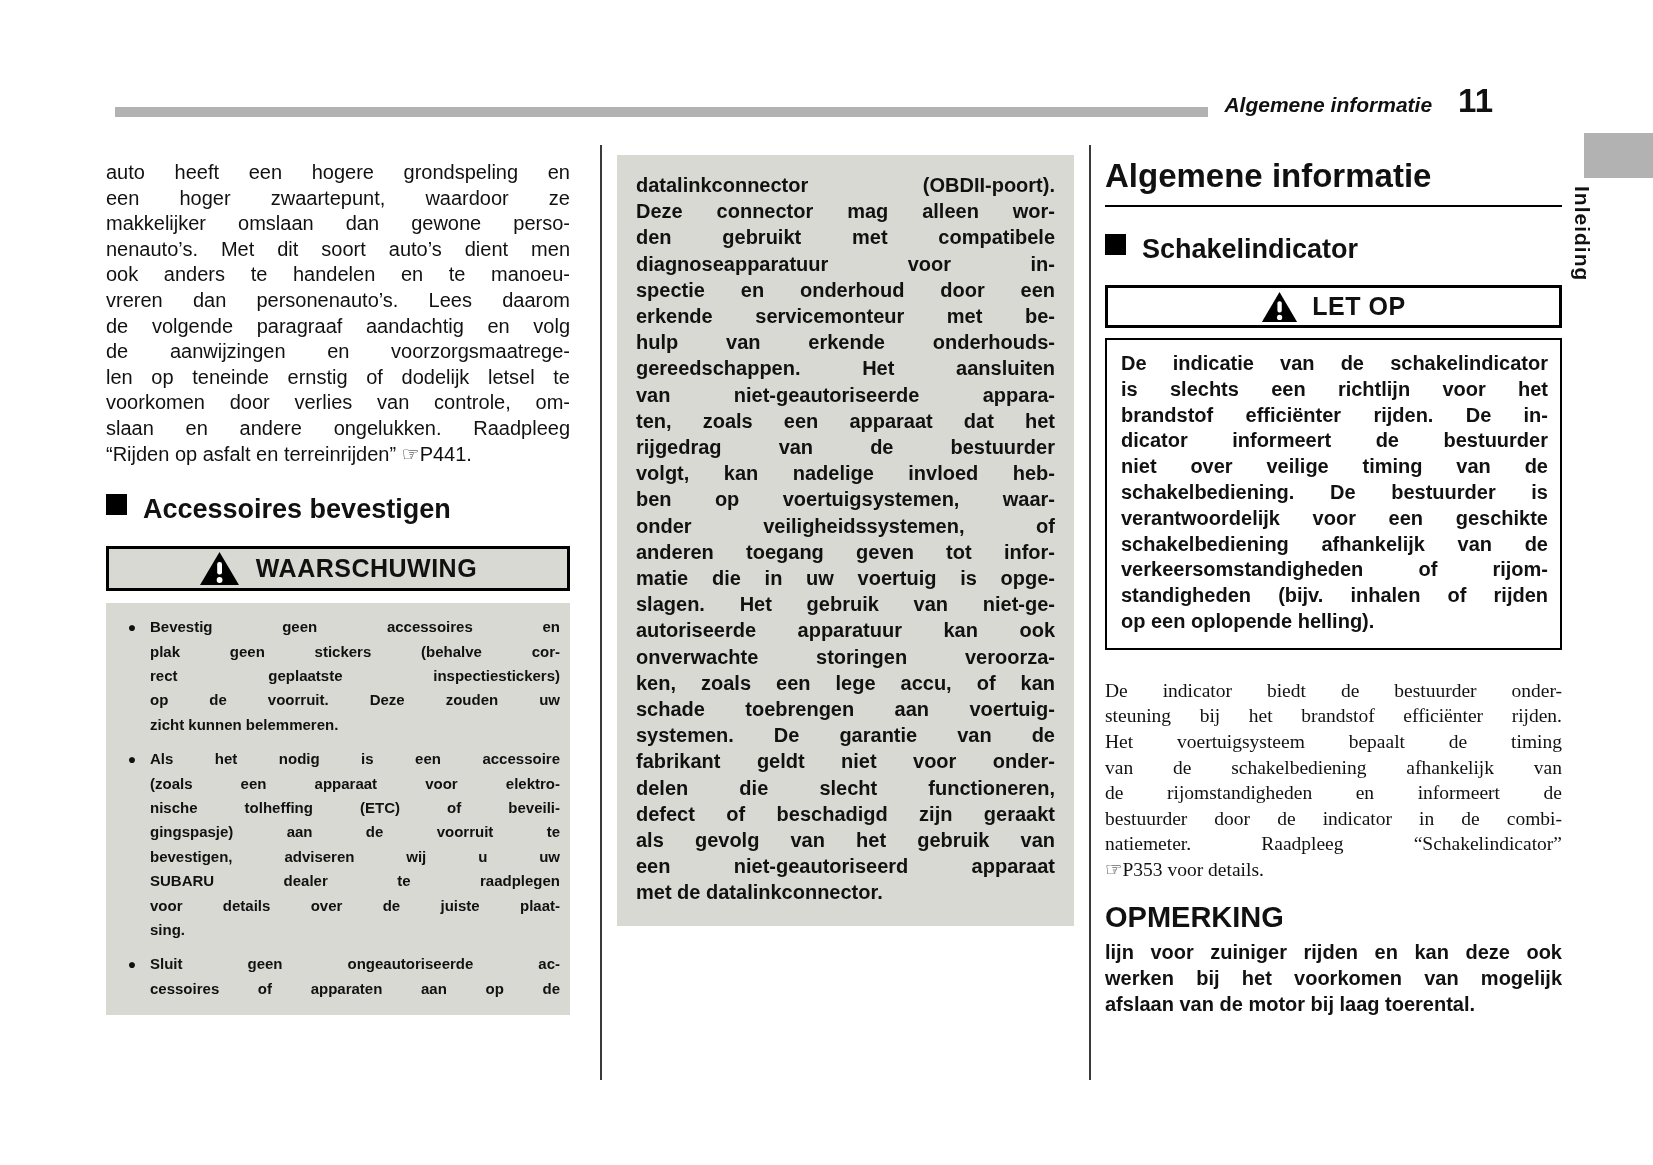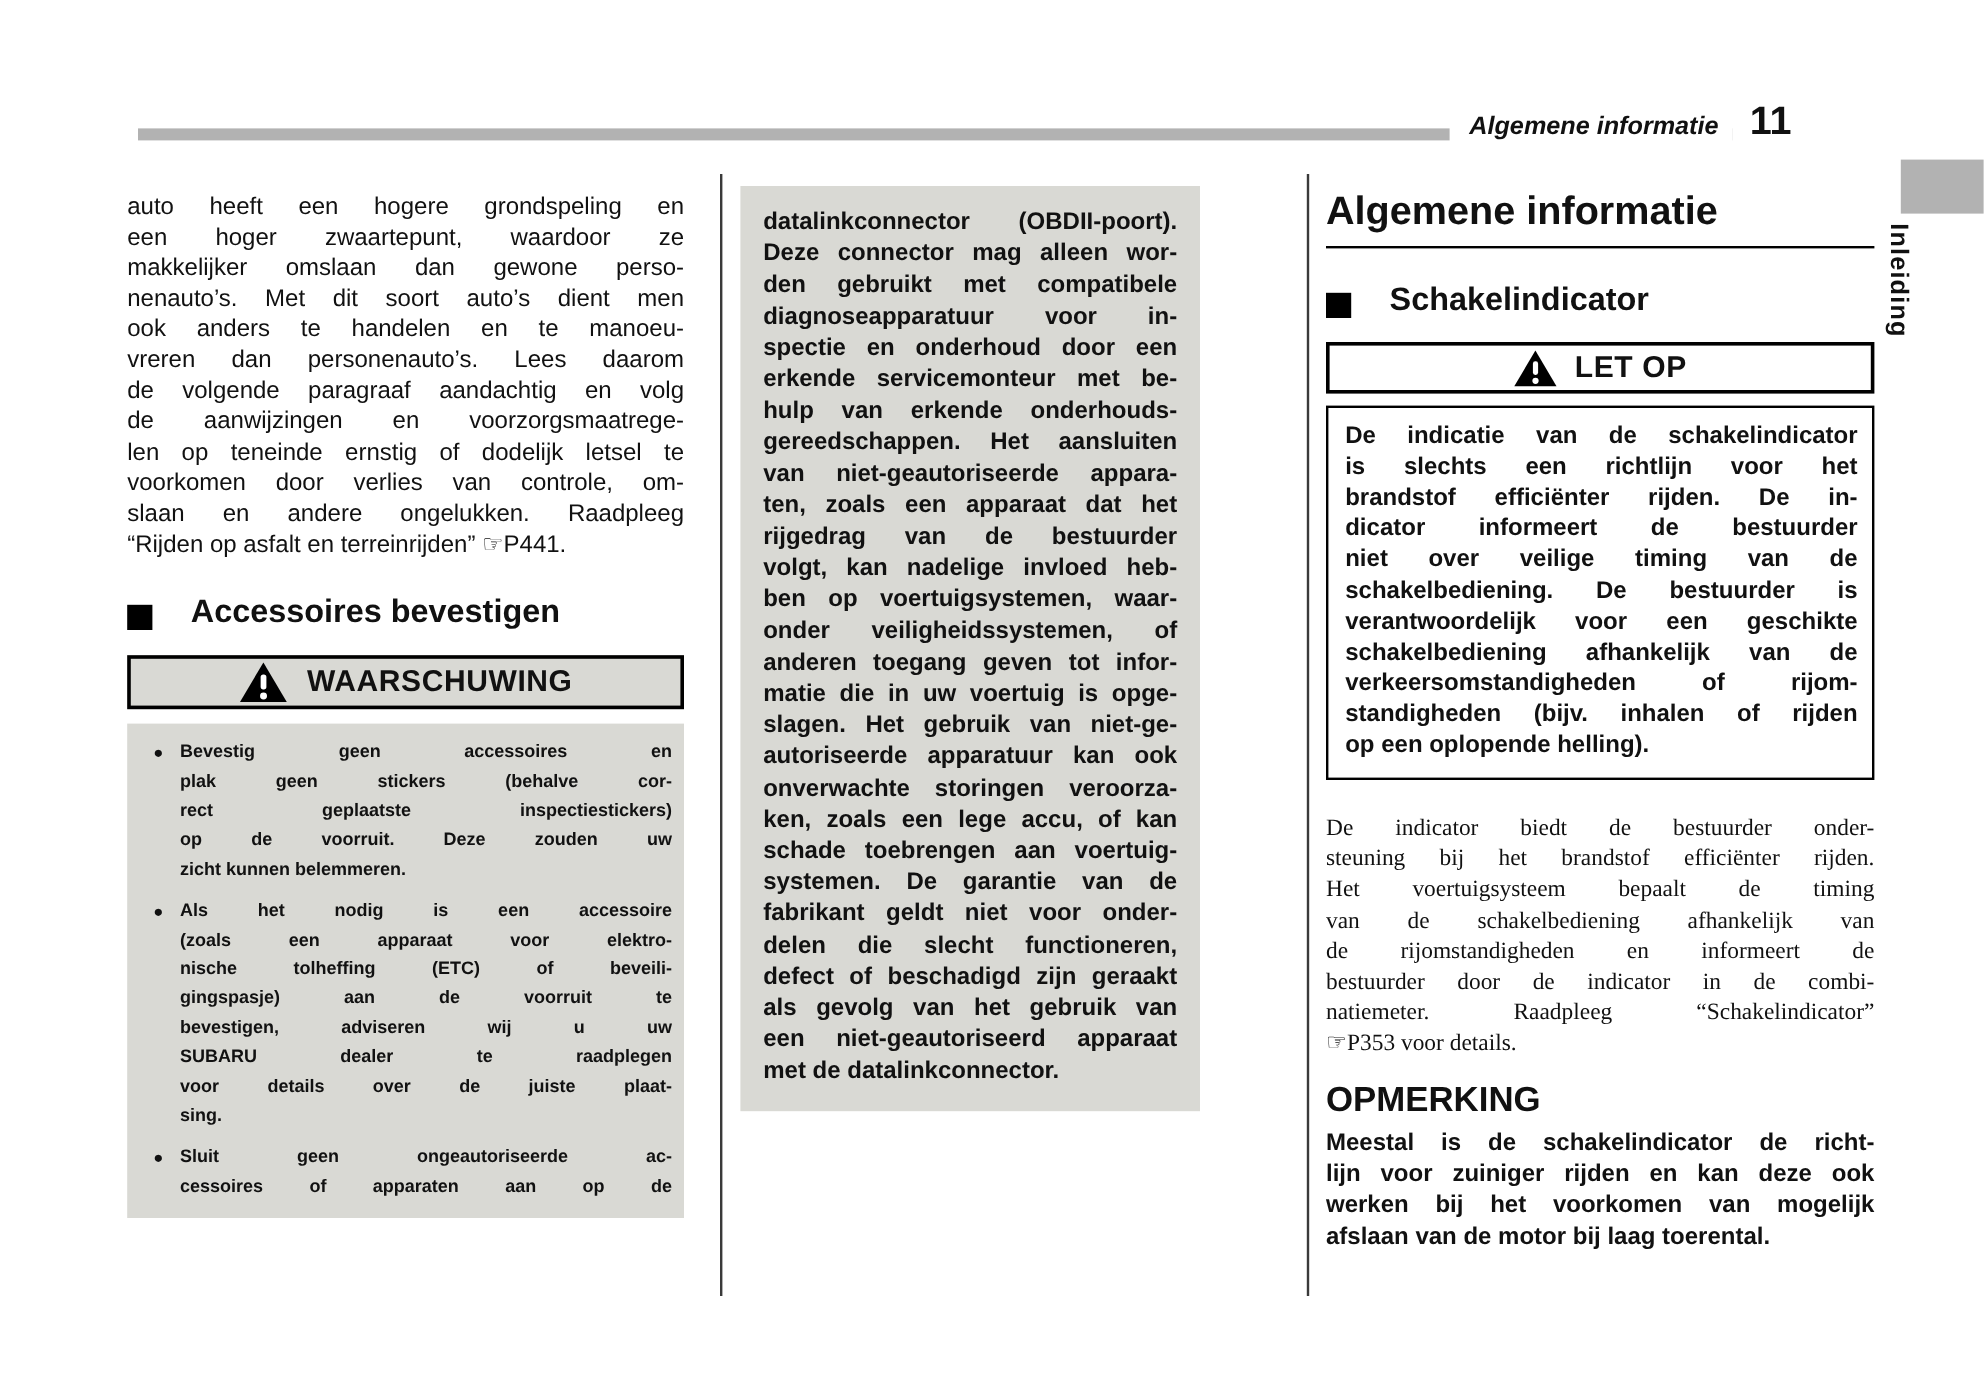--- a/index.html
+++ b/index.html
@@ -20,33 +20,33 @@
   
   .v-divider{position:absolute;top:145px;width:2px;height:935px;background:#3a3a3a;}
   .v-divider.d1{left:600px;}
   .v-divider.d2{left:1089px;}
   
   .line{text-align:justify;text-align-last:justify;}
   .line.last{text-align-last:auto;}
   
   .left-col{position:absolute;left:106px;top:160px;width:464px;}
   .body-lines{font-size:20px;line-height:25.6px;}
-  .sec-heading{display:flex;align-items:flex-end;gap:32px;margin-top:27px;}
+  .sec-heading{display:flex;align-items:flex-start;gap:16px;margin-top:27px;}
   .sec-square{width:21px;height:21px;background:#000;flex:0 0 auto;}
   .sec-heading-text{font-weight:bold;font-size:27px;white-space:nowrap;}
   .warn-header{margin-top:21px;border:3px solid #000;background:#d9d9d4;height:39px;
     display:flex;align-items:center;justify-content:center;gap:16px;}
   .warn-title{font-weight:bold;font-size:25px;letter-spacing:.5px;}
   .warn-body{margin-top:12px;background:#d9d9d4;padding:12px 10px 14px 8px;}
   .bullet{display:flex;margin-bottom:10px;}
   .bullet:last-child{margin-bottom:0;}
   .bullet-dot{width:36px;text-align:center;font-size:14px;line-height:24.4px;flex:0 0 auto;}
   .bullet-lines{flex:1;font-weight:bold;font-size:15px;line-height:24.4px;}
   
-  .mid-box{position:absolute;left:617px;top:155px;width:383px;box-sizing:border-box;
+  .mid-box{position:absolute;left:617px;top:155px;width:457px;box-sizing:border-box;
     background:#d9d9d4;padding:17px 19px 20px 19px;}
   .mid-lines{font-weight:bold;font-size:20px;line-height:26.2px;}
   
   .right-col{position:absolute;left:1105px;top:155px;width:457px;}
   .chapter-title{font-weight:bold;font-size:33px;padding:2px 0 10px 0;border-bottom:2px solid #000;}
   .letop-header{margin-top:20px;border:3px solid #000;background:#fff;height:37px;
     display:flex;align-items:center;justify-content:center;gap:14px;}
   .letop-body{margin-top:10px;border:2px solid #000;background:#fff;padding:11px 12px 13px 14px;}
   .letop-lines{font-weight:bold;font-size:20px;line-height:25.8px;}
   .right-para{margin-top:28px;font-size:19.5px;line-height:25.6px;font-family:Liberation Serif, serif;}
@@ -205,18 +205,17 @@
       <div class="line">Het voertuigsysteem bepaalt de timing</div>
       <div class="line">van de schakelbediening afhankelijk van</div>
       <div class="line">de rijomstandigheden en informeert de</div>
       <div class="line">bestuurder door de indicator in de combi-</div>
       <div class="line">natiemeter. Raadpleeg “Schakelindicator”</div>
       <div class="line last">☞P353 voor details.</div>
     </div>
 
   <div class="note-title">OPMERKING</div>
   <div class="note-lines">
-      <div class="line">Meestal is de schakelindicator de richt-</div>
       <div class="line">lijn voor zuiniger rijden en kan deze ook</div>
       <div class="line">werken bij het voorkomen van mogelijk</div>
       <div class="line last">afslaan van de motor bij laag toerental.</div>
     </div>
 </div>
 
 </body></html>

